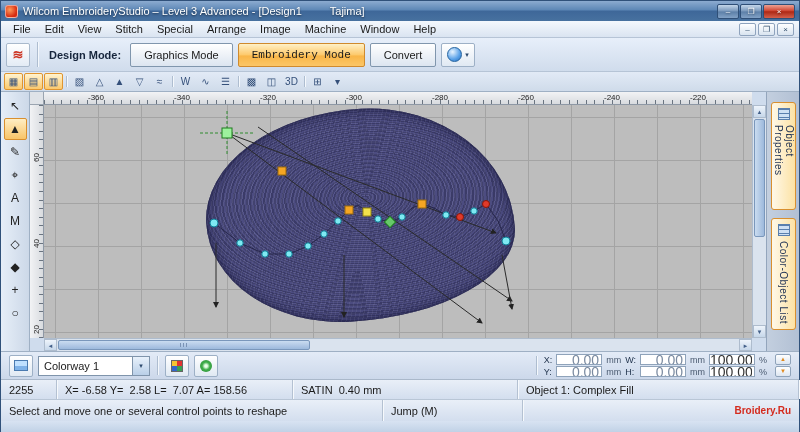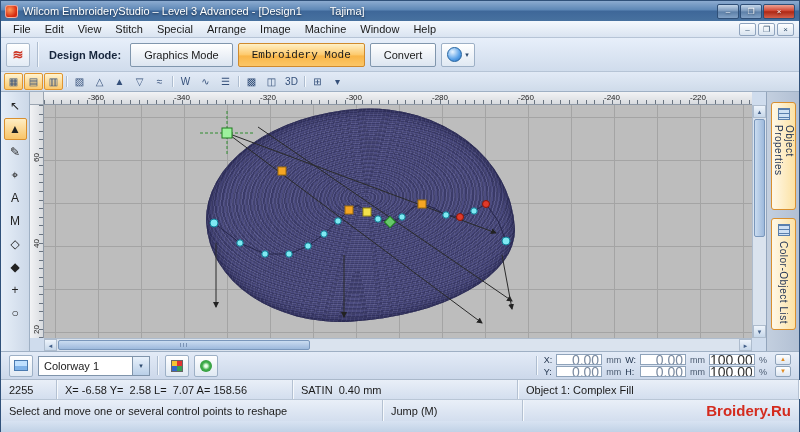--- a/index.html
+++ b/index.html
@@ -159,21 +159,21 @@
   
   .status1 { position:absolute; top:378px; left:0; right:0; height:20px;
     background:linear-gradient(#e9eff8,#d3deee); border-top:1px solid #aab8ca;
     display:flex; align-items:stretch; }
   .status2 { position:absolute; top:398px; left:0; right:0; height:22px;
     background:linear-gradient(#e9eff8,#d3deee); border-top:1px solid #b9c6d6;
     display:flex; align-items:stretch; }
   .scell { display:flex; align-items:center; padding:0 8px;
     border-right:1px solid #b4c1d2; box-shadow:1px 0 0 #f6f9fc; white-space:pre; }
   .watermark { margin-left:auto; display:flex; align-items:center; padding:0 8px;
-    color:#d42b1e; font-weight:bold; font-size:15px; }
+    color:#d42b1e; font-weight:bold; font-size:10px; }
   .bottom-frame { position:absolute; top:420px; left:0; right:0; height:12px;
     background:linear-gradient(#d8e3f2,#bfd0e5); }
 </style>
 </head>
 <body>
 
 <div class="window">
 
   <div class="titlebar">
     <span class="app-icon"></span>

